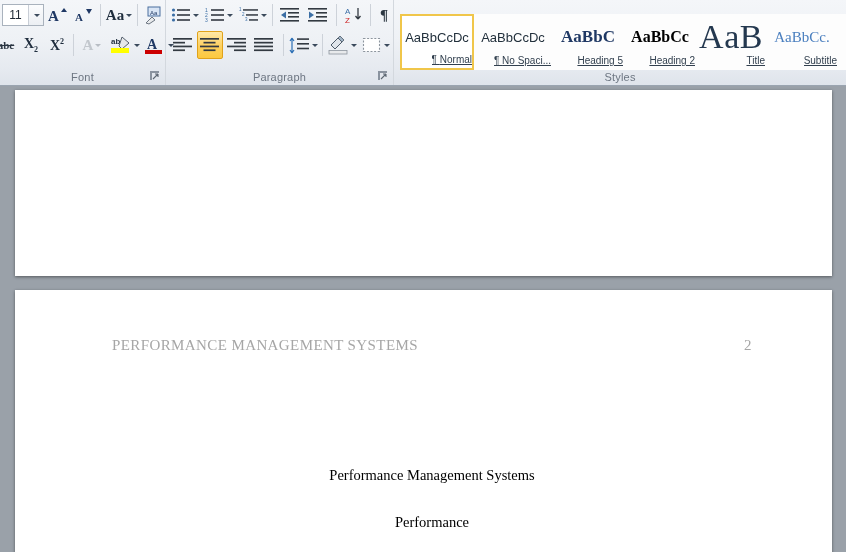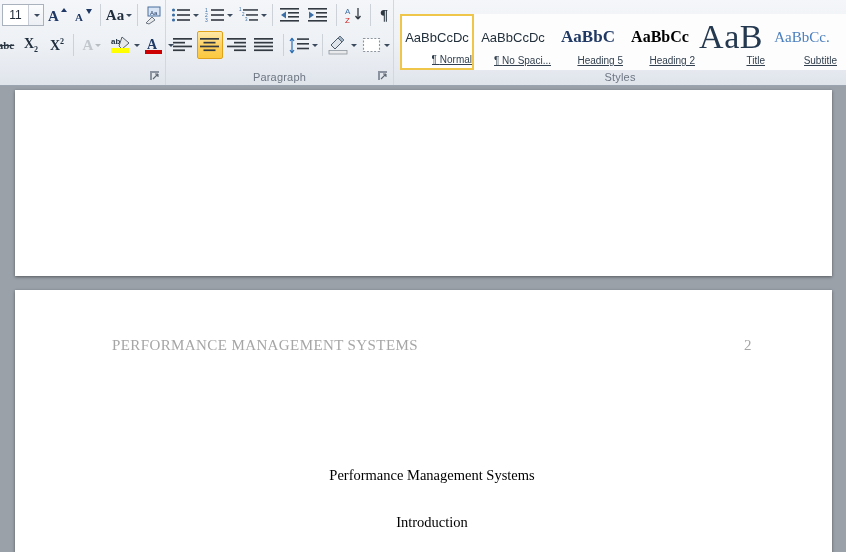--- a/index.html
+++ b/index.html
@@ -242,20 +242,21 @@
 
       <div class="btn" style="left:142px; width:34px;">
         <svg width="22" height="20" viewBox="0 0 22 20">
           <text x="3" y="14" font-family="Liberation Serif, serif" font-size="14" font-weight="bold" fill="#1f3864">A</text>
           <rect x="1" y="15" width="17" height="4" fill="#cc0000"></rect>
         </svg>
         <span class="caret"></span>
       </div>
     </div>
 
+    <div class="rgroup-label">Font</div>
     <div class="dlg-launcher">
       <svg width="12" height="12" viewBox="0 0 12 12">
         <path d="M1 1 H10 V3 H3 V10 H1 Z" fill="#8a939f"></path>
         <path d="M4 9 L9 4 M9 4 H6 M9 4 V7" stroke="#5d6773" stroke-width="1.1" fill="none"></path>
       </svg>
     </div>
   </div>
 
   <div class="rgroup" id="group-paragraph" style="left:166px; width:228px;">
 
@@ -484,16 +485,16 @@
 
   <div class="page" id="page-2">
 
     <div class="doc-header">
       <span>PERFORMANCE MANAGEMENT SYSTEMS</span>
       <span>2</span>
     </div>
 
     <div class="doc-title">Performance Management Systems</div>
 
-    <div class="doc-heading">Introduction</div>
+    <div class="doc-heading">Performance</div>
 
   </div>
 </div>
 
 </body></html>

